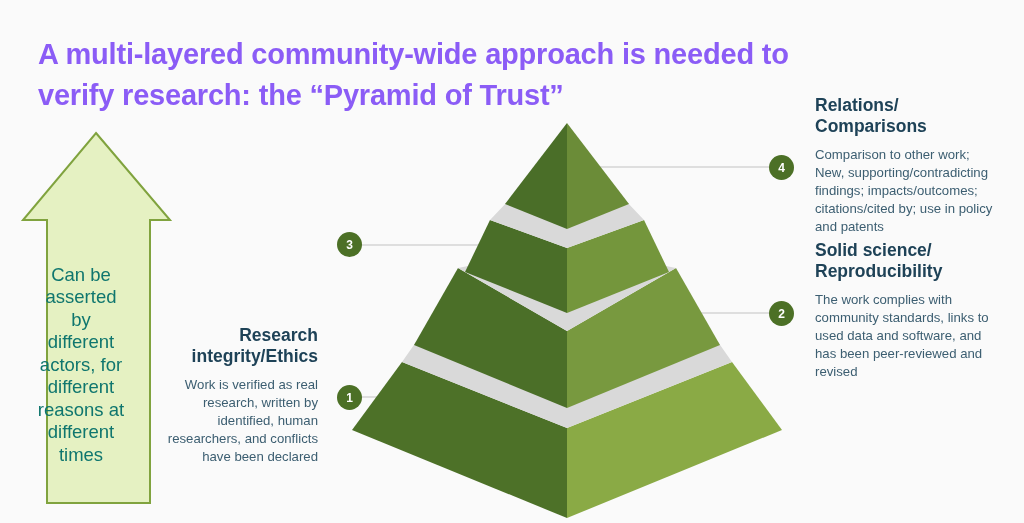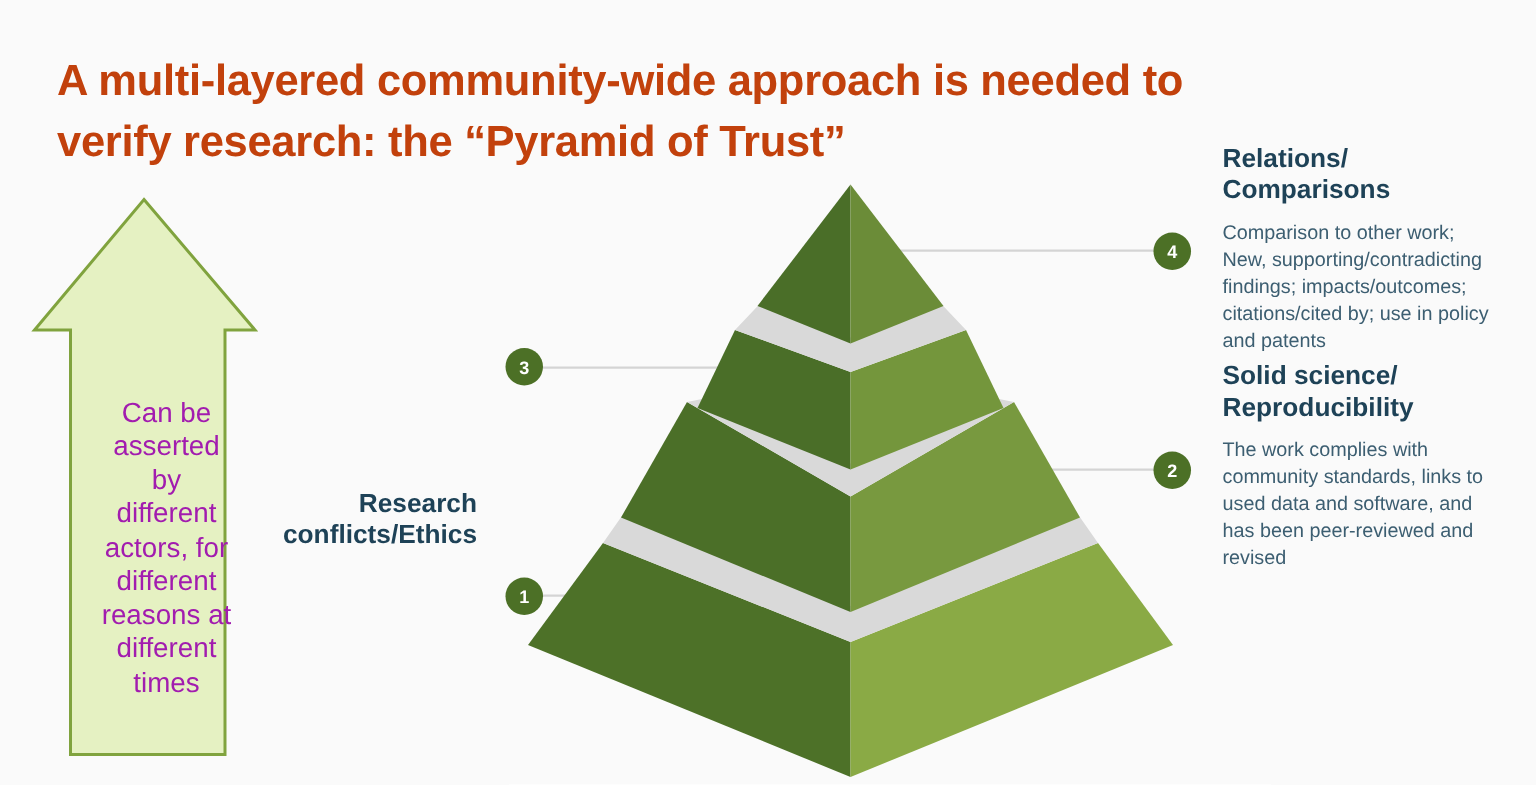--- a/index.html
+++ b/index.html
@@ -4,27 +4,27 @@
 <style>
   html,body { margin:0; padding:0; background:#fff; }
   .canvas {
     position:relative; width:1024px; height:523px;
     background:#fafafa; overflow:hidden;
     font-family:"Liberation Sans", sans-serif;
   }
   .scene { position:absolute; left:0; top:0; }
   .title {
     position:absolute; left:38px; top:34px; width:800px;
-    font-size:29px; font-weight:bold; color:#c2410c;
+    font-size:29px; font-weight:bold; color:#8b5cf6;
     line-height:41px; white-space:pre-line; letter-spacing:-0.2px;
   }
   .arrow-text {
-    position:absolute; left:58px; top:241px; width:106px;
+    position:absolute; left:28px; top:241px; width:106px;
     text-align:center; font-size:18.5px; line-height:22.5px;
-    color:#a21caf; white-space:pre-line;
+    color:#0f766e; white-space:pre-line;
   }
   .arrow-text b { font-weight:normal; }
   .section { position:absolute; }
   .align-right { text-align:right; }
   .sec-heading {
     font-size:17.5px; font-weight:bold; color:#1e4257;
     line-height:21px; white-space:pre-line; margin:0 0 9px 0;
   }
   .sec-body {
     font-size:13.2px; color:#3c5e71; line-height:18px; white-space:pre-line;
@@ -76,21 +76,26 @@
 actors</b><span>, for
 </span><b>different
 reasons</b><span> at
 </span><b>different
 times</b>
   </div>
 
 
   <div class="section align-right" style="left:118px; top:325px; width:200px;">
     <div class="sec-heading">Research
-conflicts/Ethics</div>
+integrity/Ethics</div>
+    <div class="sec-body">Work is verified as real
+research, written by
+identified, human
+researchers, and conflicts
+have been declared</div>
   </div>
 
   <div class="section" style="left:815px; top:95px; width:215px;">
     <div class="sec-heading">Relations/
 Comparisons</div>
     <div class="sec-body">Comparison to other work;
 New, supporting/contradicting
 findings; impacts/outcomes;
 citations/cited by; use in policy
 and patents</div>

